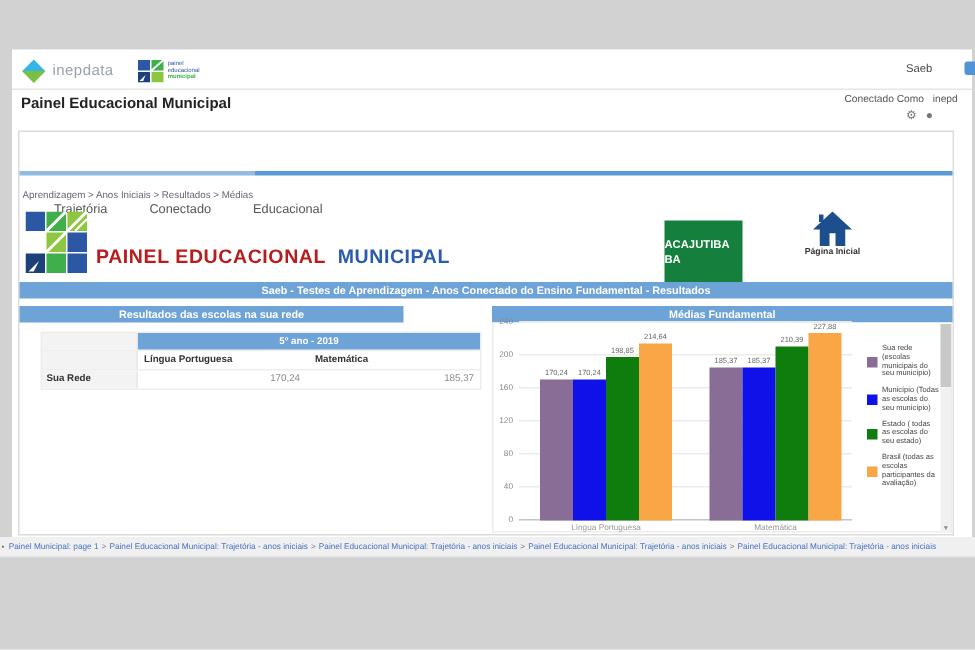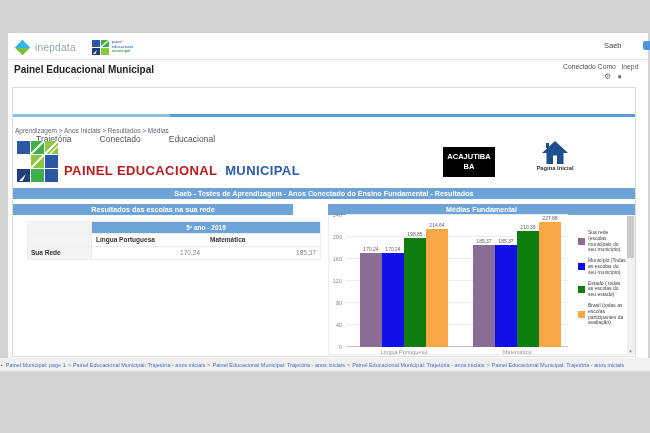--- a/index.html
+++ b/index.html
@@ -31,32 +31,32 @@
   .tabs span{cursor:pointer;margin-top:36px;}
   .tab-underline-light{position:absolute;left:13px;top:114px;width:157px;height:3px;background:#8fbcdf;}
   .tab-underline-dark{position:absolute;left:170px;top:114px;width:465px;height:3px;background:#5b9bd5;}
   .breadcrumb{position:absolute;left:15px;top:127px;font-size:6.5px;color:#667;}
 
   .biglogo{position:absolute;left:17px;top:141px;}
   .hero-title{position:absolute;left:64px;top:163px;font-size:13px;font-weight:bold;letter-spacing:.4px;white-space:nowrap;}
   .hero-title .tg{color:#b91c1c;}
   .hero-title .tb{color:#2a5caa;margin-left:4px;}
 
-  .mun-btn{position:absolute;left:443px;top:147px;width:52px;height:30px;background:#000000;color:#fff;
-    display:flex;flex-direction:column;align-items:center;justify-content:center;
+  .mun-btn{position:absolute;left:443px;top:147px;width:52px;height:41px;background:#15803d;color:#fff;
+    display:flex;flex-direction:column;justify-content:center;
     font-size:7.5px;font-weight:bold;line-height:10px;cursor:pointer;}
   .home{position:absolute;left:533px;top:141px;width:44px;text-align:center;cursor:pointer;}
   .home svg{display:block;margin:0 auto;}
   .home-label{font-size:5.8px;font-weight:bold;color:#333;margin-top:1px;}
 
   .banner{position:absolute;left:13px;top:188px;width:622px;height:11px;background:#6ea3d8;color:#fff;
     font-size:7.2px;font-weight:bold;text-align:center;line-height:11px;}
   .phdr{position:absolute;top:204px;height:11px;background:#6ea3d8;color:#fff;font-size:7.2px;
     font-weight:bold;text-align:center;line-height:11px;}
-  .phdr.l{left:13px;width:280px;}
+  .phdr.l{left:13px;width:256px;}
   .phdr.r{left:328px;width:307px;}
   .chart-panel{position:absolute;left:328px;top:215px;width:307px;height:140px;
     border:1px solid #ececec;border-top:none;box-sizing:border-box;background:#fff;}
 
   .tbl{position:absolute;left:27px;top:221px;width:292px;font-size:6.5px;color:#333;border:1px solid #ededed;}
   .trow{display:flex;line-height:11px;height:11px;}
   .trow.h2{height:12px;line-height:12px;border-top:1px solid #eee;}
   .tc-a{width:64px;background:#f3f3f3;border-right:1px solid #e8e8e8;box-sizing:border-box;padding-left:3px;}
   .tc-year{flex:1;background:#6ea3d8;color:#fff;font-weight:bold;text-align:center;}
   .tc-col{width:114px;font-weight:bold;padding-left:4px;box-sizing:border-box;}

